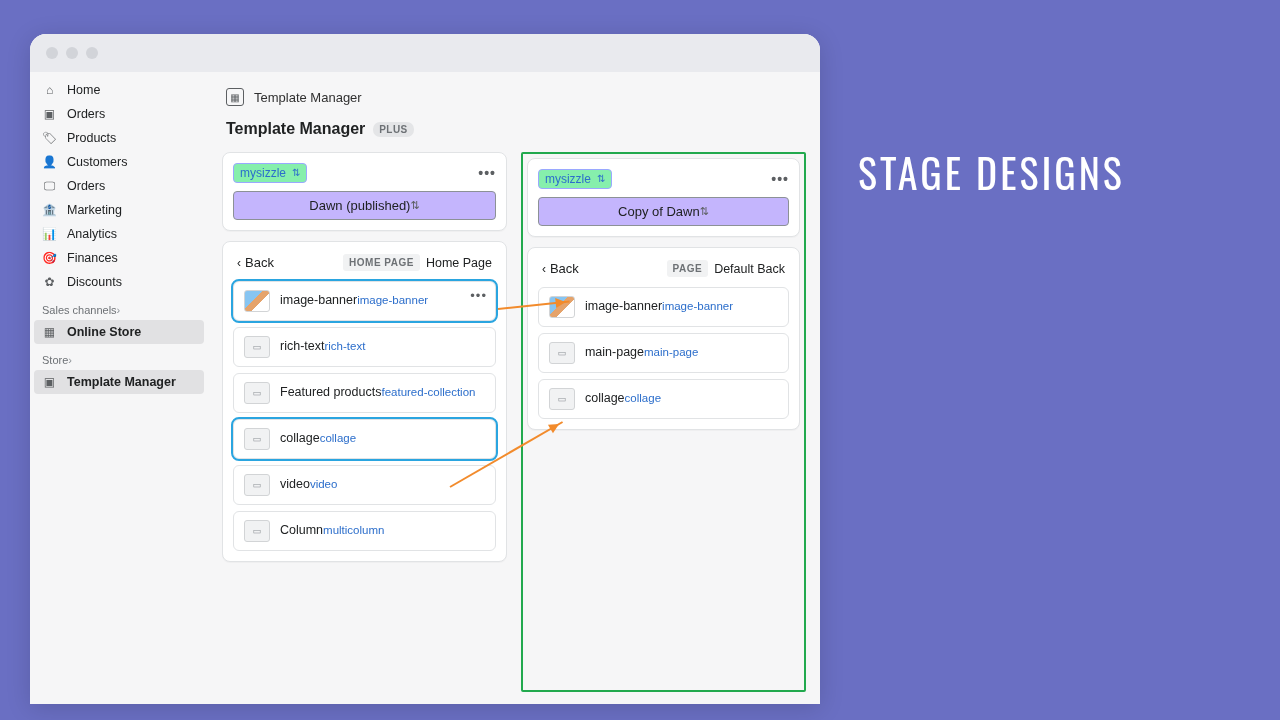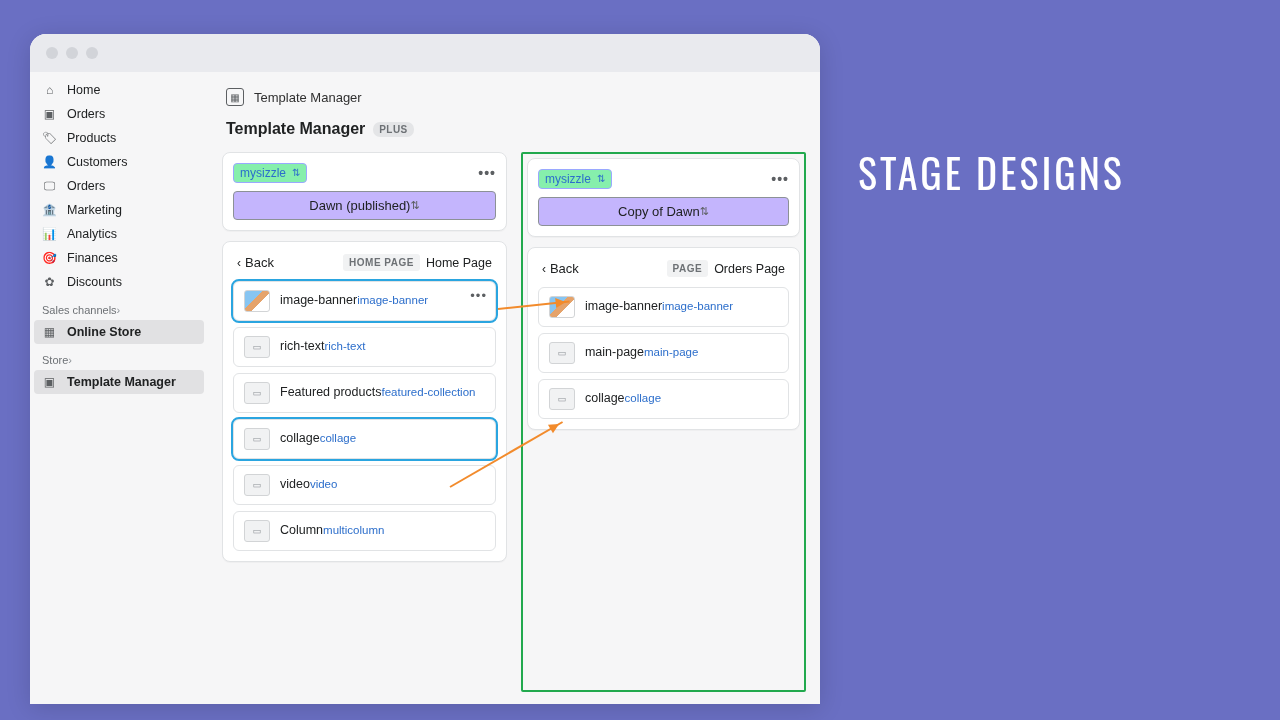--- a/index.html
+++ b/index.html
@@ -377,21 +377,21 @@
             </div>
           </div>
           <div class="card" style="margin:0 4px">
             <div class="nav-row">
               <div class="back">
                 <span class="chev">‹</span>
                 <span>Back</span>
               </div>
               <div class="pill-group">
                 <span class="type-badge">PAGE</span>
-                <span class="page-name">Orders Page</span>
+                <span class="page-name">Default Back</span>
               </div>
             </div>
             <div class="sections" id="sections-right">
                 <div class="section">
                   <div class="thumb img"></div>
                   <div class="txt">
                     <span class="name">image-banner</span>
                     <span class="slug">image-banner</span>
                   </div>
                 </div>

